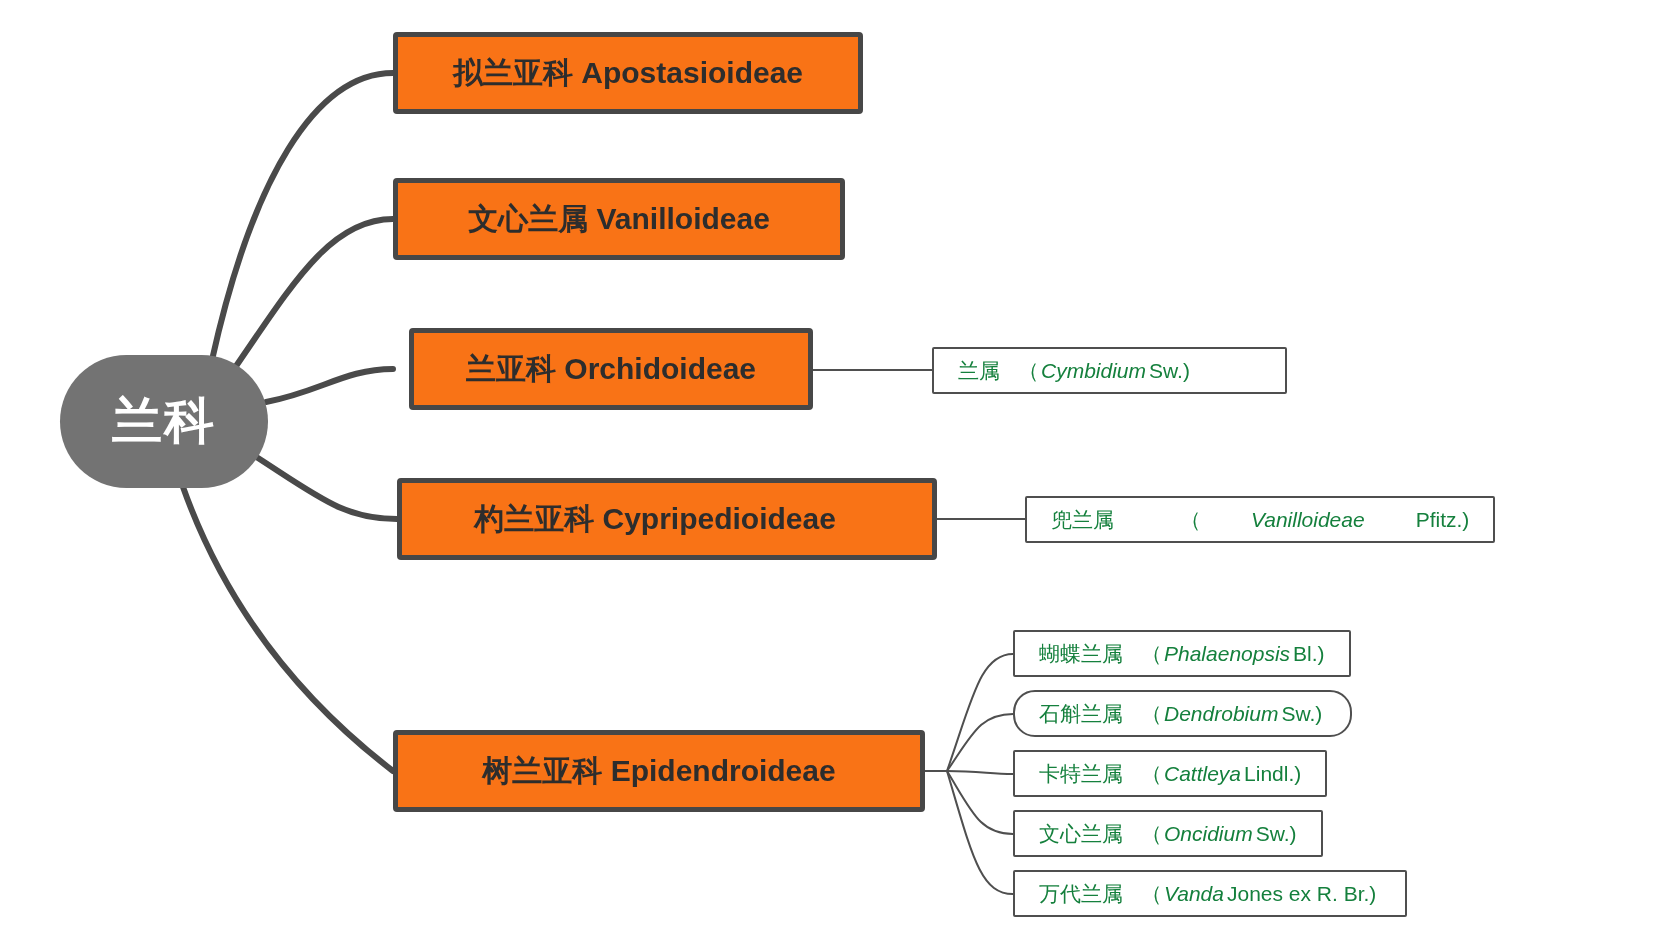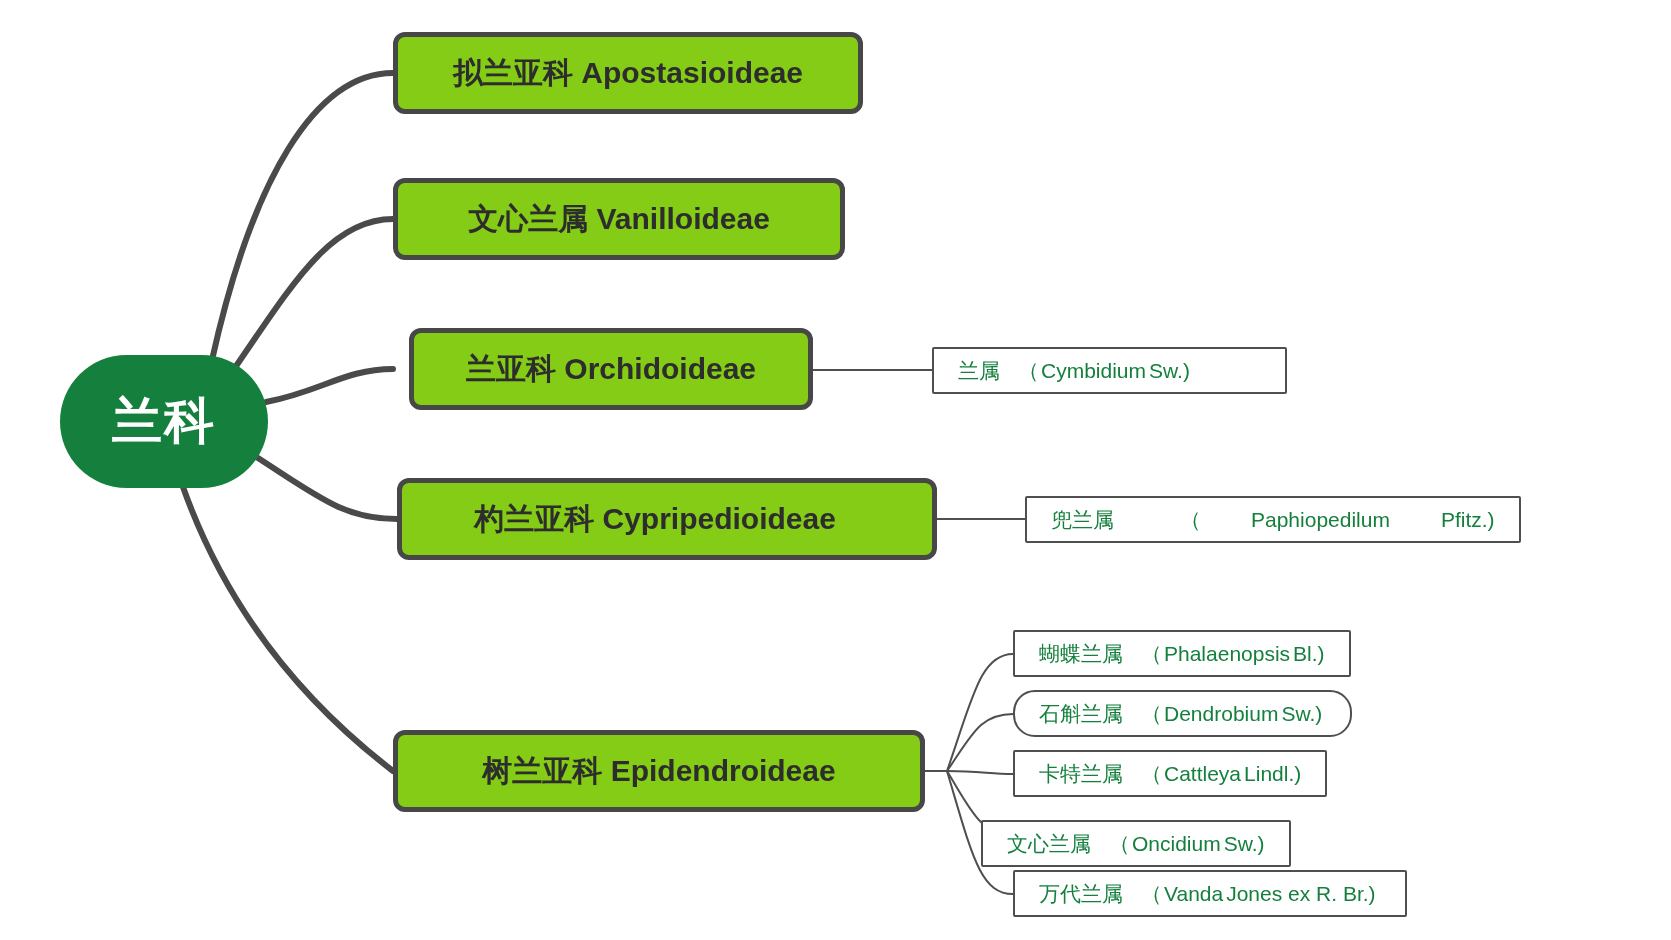--- a/index.html
+++ b/index.html
@@ -3,41 +3,41 @@
 <meta charset="utf-8">
 <style>
   html,body{margin:0;padding:0;background:#ffffff;}
   body{
     width:1671px;height:940px;position:relative;overflow:hidden;
     font-family:"Liberation Sans","DejaVu Sans",sans-serif;
   }
   .links{position:absolute;left:0;top:0;pointer-events:none;}
   .root-node{
     position:absolute;left:60px;top:355px;width:208px;height:133px;
-    border-radius:67px;background:#15803d;color:#ffffff;
+    border-radius:67px;background:#737373;color:#ffffff;
     font-size:50px;font-weight:bold;
     display:flex;align-items:center;justify-content:center;
     letter-spacing:2px;cursor:default;
   }
   .subnode{
     position:absolute;box-sizing:border-box;height:82px;
-    background:#84cc16;border:5px solid #474747;border-radius:12px;
+    background:#f97316;border:5px solid #474747;border-radius:4px;
     display:flex;align-items:center;justify-content:center;
     padding:0 32px;white-space:nowrap;
     font-size:30px;font-weight:bold;color:#2d2d2d;cursor:default;
   }
   .genusnode{
     position:absolute;box-sizing:border-box;height:47px;
     background:#ffffff;border:2px solid #4f4f4f;border-radius:2px;
     display:flex;align-items:center;
     padding:0 24px 0 24px;white-space:nowrap;
     font-size:21px;color:#15803d;cursor:default;
   }
   .genusnode .paren{margin-left:18px;}
-  .genusnode .latin{margin-left:2px;}
+  .genusnode .latin{font-style:italic;margin-left:2px;}
   .genusnode .rest{margin-left:3px;}
 </style>
 </head>
 <body>
 
 <div>
 
   <svg class="links" width="1671" height="940" viewBox="0 0 1671 940">
 
     <g fill="none" stroke="#4a4a4a" stroke-width="6" stroke-linecap="round">
@@ -82,42 +82,42 @@
 
   <div class="genusnode" style="left:932px;top:347px;min-width:355px;">
     <span class="cn">兰属</span>
     <span class="paren">（</span>
     <span class="latin">Cymbidium</span>
     <span class="rest"> Sw.)</span>
   </div>
   <div class="genusnode" style="left:1025px;top:496px;min-width:360px;gap:48px;">
     <span class="cn">兜兰属</span>
     <span class="paren">（</span>
-    <span class="latin">Paphiopedilum</span>
+    <span class="latin">Vanilloideae</span>
     <span class="rest"> Pfitz.)</span>
   </div>
   <div class="genusnode" style="left:1013px;top:630px;min-width:334px;">
     <span class="cn">蝴蝶兰属</span>
     <span class="paren">（</span>
     <span class="latin">Phalaenopsis</span>
     <span class="rest"> Bl.)</span>
   </div>
   <div class="genusnode" style="left:1013px;top:690px;min-width:339px;border-radius:22px;">
     <span class="cn">石斛兰属</span>
     <span class="paren">（</span>
     <span class="latin">Dendrobium</span>
     <span class="rest"> Sw.)</span>
   </div>
   <div class="genusnode" style="left:1013px;top:750px;min-width:307px;">
     <span class="cn">卡特兰属</span>
     <span class="paren">（</span>
     <span class="latin">Cattleya</span>
     <span class="rest"> Lindl.)</span>
   </div>
-  <div class="genusnode" style="left:981px;top:810px;min-width:304px;margin-top:10px;">
+  <div class="genusnode" style="left:1013px;top:810px;min-width:304px;">
     <span class="cn">文心兰属</span>
     <span class="paren">（</span>
     <span class="latin">Oncidium</span>
     <span class="rest"> Sw.)</span>
   </div>
   <div class="genusnode" style="left:1013px;top:870px;min-width:394px;">
     <span class="cn">万代兰属</span>
     <span class="paren">（</span>
     <span class="latin">Vanda</span>
     <span class="rest"> Jones ex R. Br.)</span>

